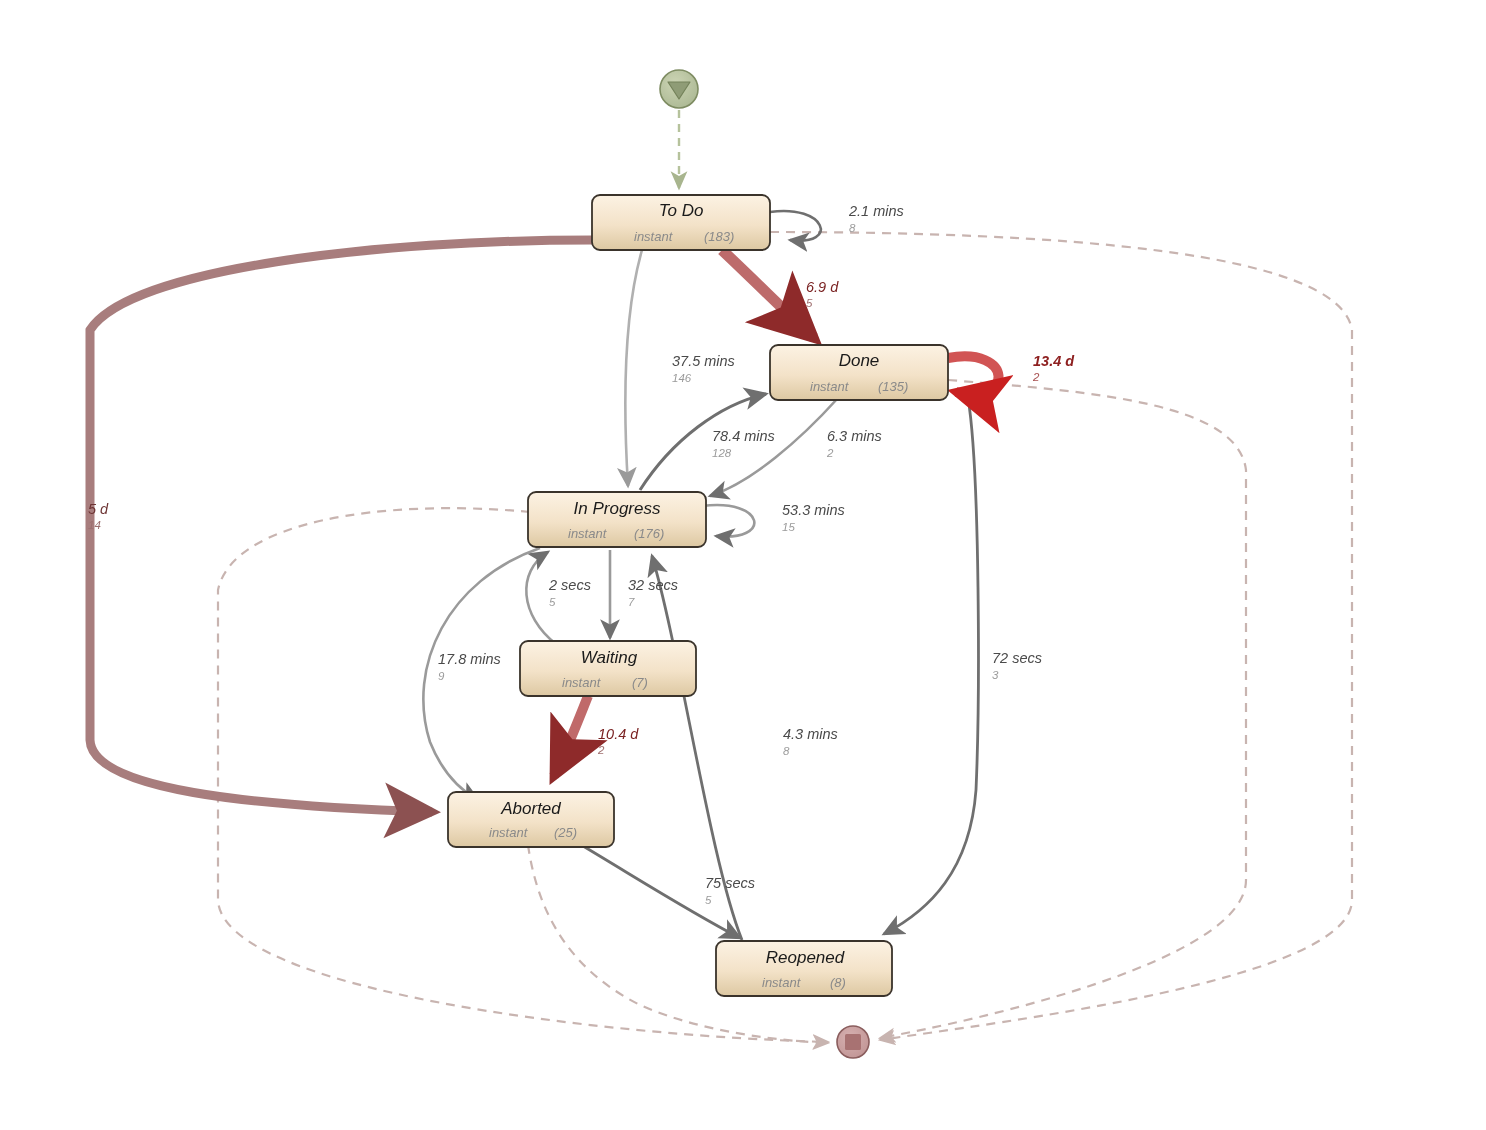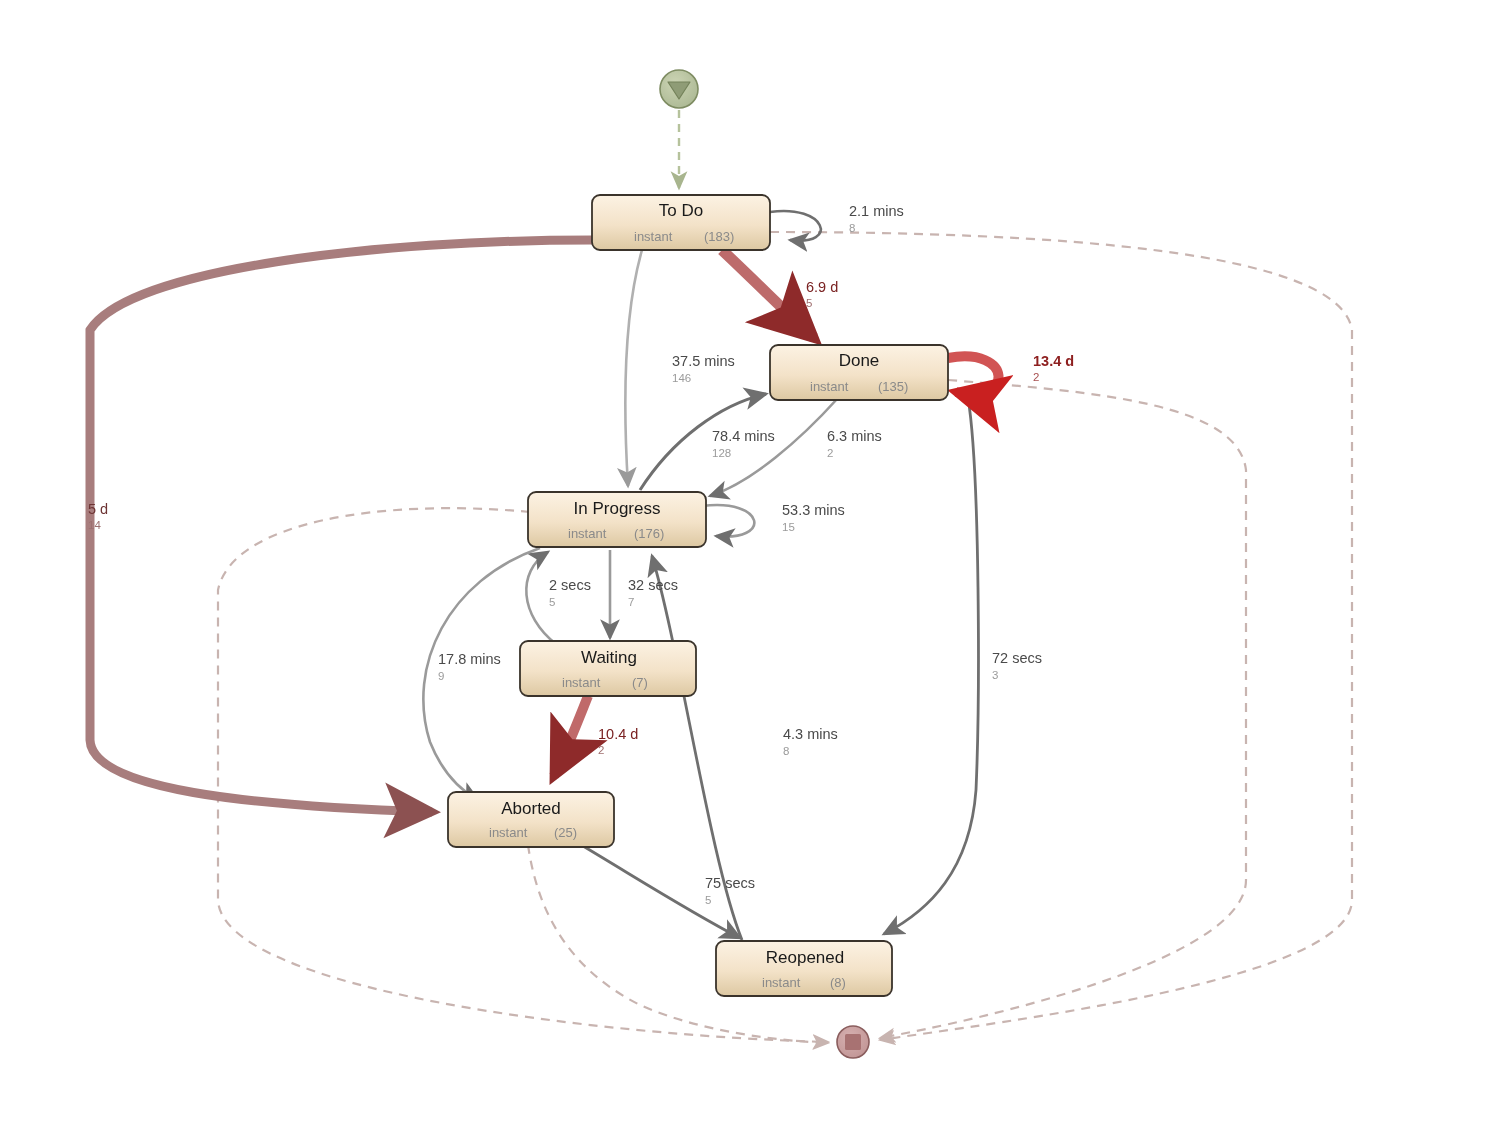--- a/index.html
+++ b/index.html
@@ -13,20 +13,21 @@
     height: 1130px;
     font-family: "Liberation Sans", sans-serif;
     overflow: hidden;
     position: relative;
   }
   #canvas {
     position: absolute;
     left: 0; top: 0;
     width: 1486px;
     height: 1130px;
+    font-style: italic;
   }
   svg#graph {
     position: absolute;
     left: 0; top: 0;
     width: 1486px;
     height: 1130px;
     display: block;
   }
   .node-title {
     font-family: "Liberation Sans", sans-serif;

